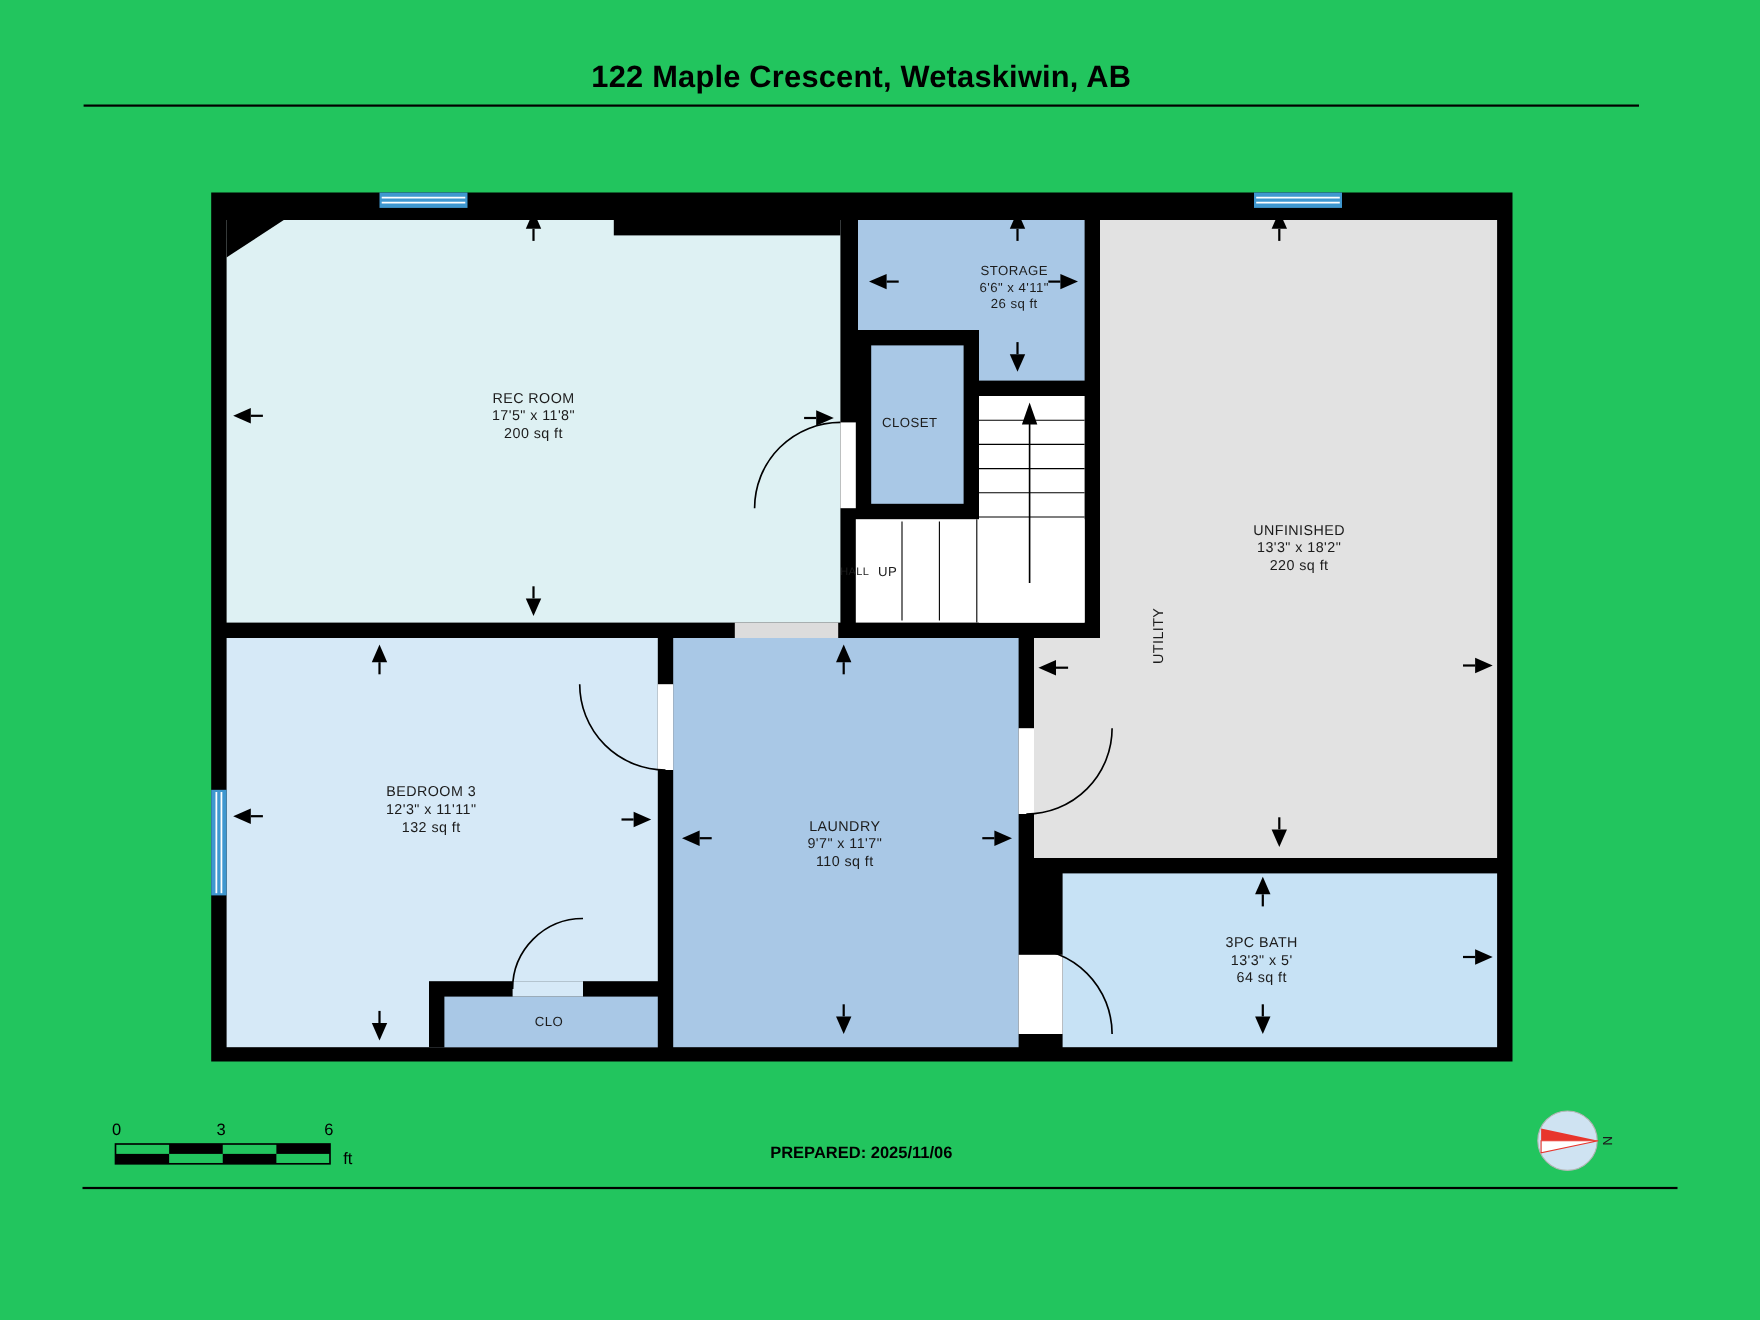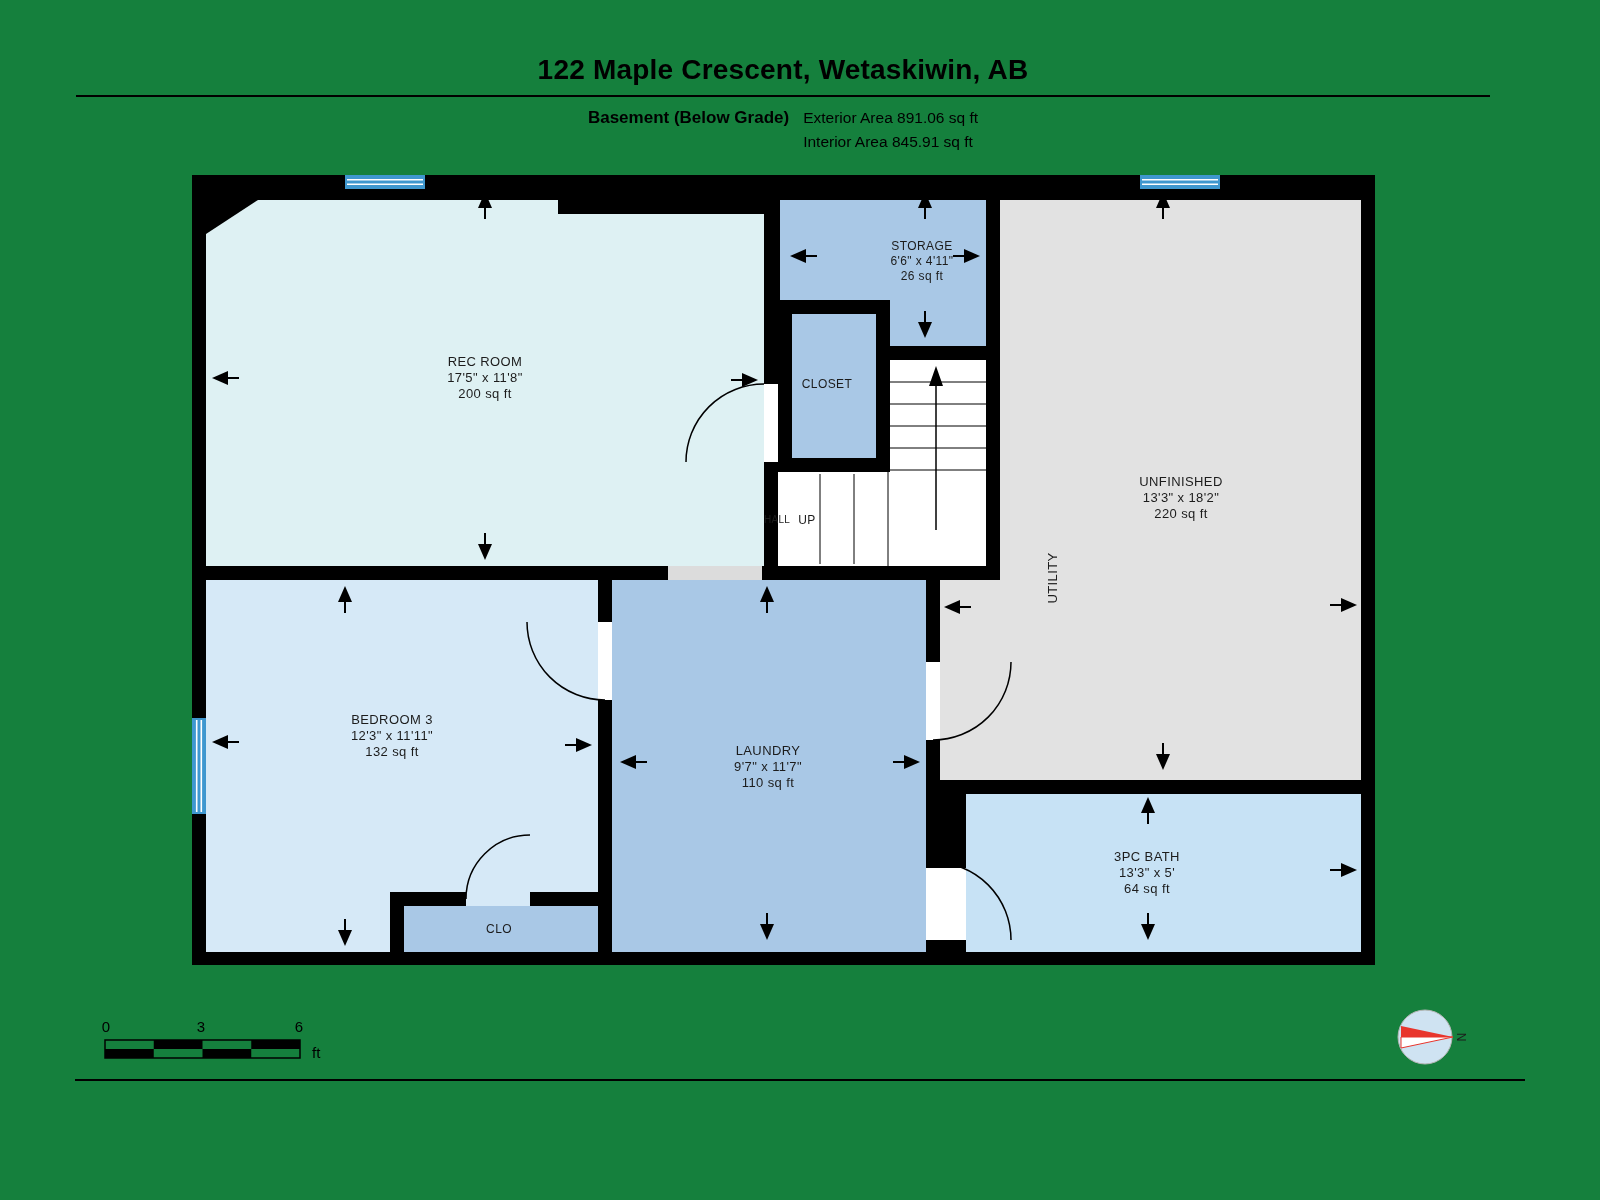--- a/index.html
+++ b/index.html
@@ -1,18 +1,18 @@
 <!DOCTYPE html>
 <html><head>
 <meta charset="utf-8">
 <style>
   html,body{margin:0;padding:0;background:#fff;}
   body{width:1600px;height:1200px;position:relative;overflow:hidden;
        font-family:"Liberation Sans",sans-serif;color:#000;}
-  .page{position:absolute;inset:0;background:#15803d;}
+  .page{position:absolute;inset:0;background:#22c55e;}
 
   .title{position:absolute;top:54px;left:0;width:1566px;text-align:center;
          font-size:28px;font-weight:bold;letter-spacing:.2px;}
   .rule-top{position:absolute;top:95px;left:76px;width:1414px;height:2px;background:#000;}
   .subtitle-row{position:absolute;top:106px;left:0;width:1566px;display:flex;
                 justify-content:center;align-items:flex-start;gap:14px;}
   .floor-label{font-size:17px;font-weight:bold;line-height:24px;}
   .areas{font-size:15.5px;line-height:24px;}
 
   .prepared{position:absolute;top:1040px;left:0;width:1566px;text-align:center;
@@ -30,27 +30,20 @@
   .tread{stroke:#000;stroke-width:1;}
 </style>
 </head>
 <body>
 
 <div class="page">
 
   <div class="title">122 Maple Crescent, Wetaskiwin, AB</div>
   <div class="rule-top"></div>
 
-  <div class="subtitle-row">
-    <div class="floor-label">Basement (Below Grade)</div>
-    <div class="areas">
-      <div>Exterior Area 891.06 sq ft</div>
-      <div>Interior Area 845.91 sq ft</div>
-    </div>
-  </div>
 
   <svg class="plan" width="1600" height="1200" viewBox="0 0 1600 1200">
     <defs>
       <g id="dim-arrow">
         <path d="M0,0 L-7,16 L7,16 Z" fill="#000"></path>
         <rect x="-1" y="16" width="2" height="11" fill="#000"></rect>
       </g>
     </defs>
 
     <rect x="192" y="175" width="1183" height="790" fill="#000000"></rect>
@@ -194,15 +187,16 @@
     </g>
 
     <g>
       <circle cx="1425" cy="1037" r="27" stroke="#b5b5b5" stroke-width="1" fill="#cfe3f2"></circle>
       <polygon points="1401,1026 1453,1037 1401,1037" fill="#e8352c"></polygon>
       <polygon points="1401,1037 1453,1037 1401,1048" fill="#ffffff" stroke="#e8352c" stroke-width="1"></polygon>
       <text x="1461" y="1041" text-anchor="middle" font-size="12" transform="rotate(90 1461 1037)">N</text>
     </g>
   </svg>
 
+  <div class="prepared">PREPARED: 2025/11/06</div>
   <div class="rule-bottom"></div>
 
 </div>
 
 </body></html>

